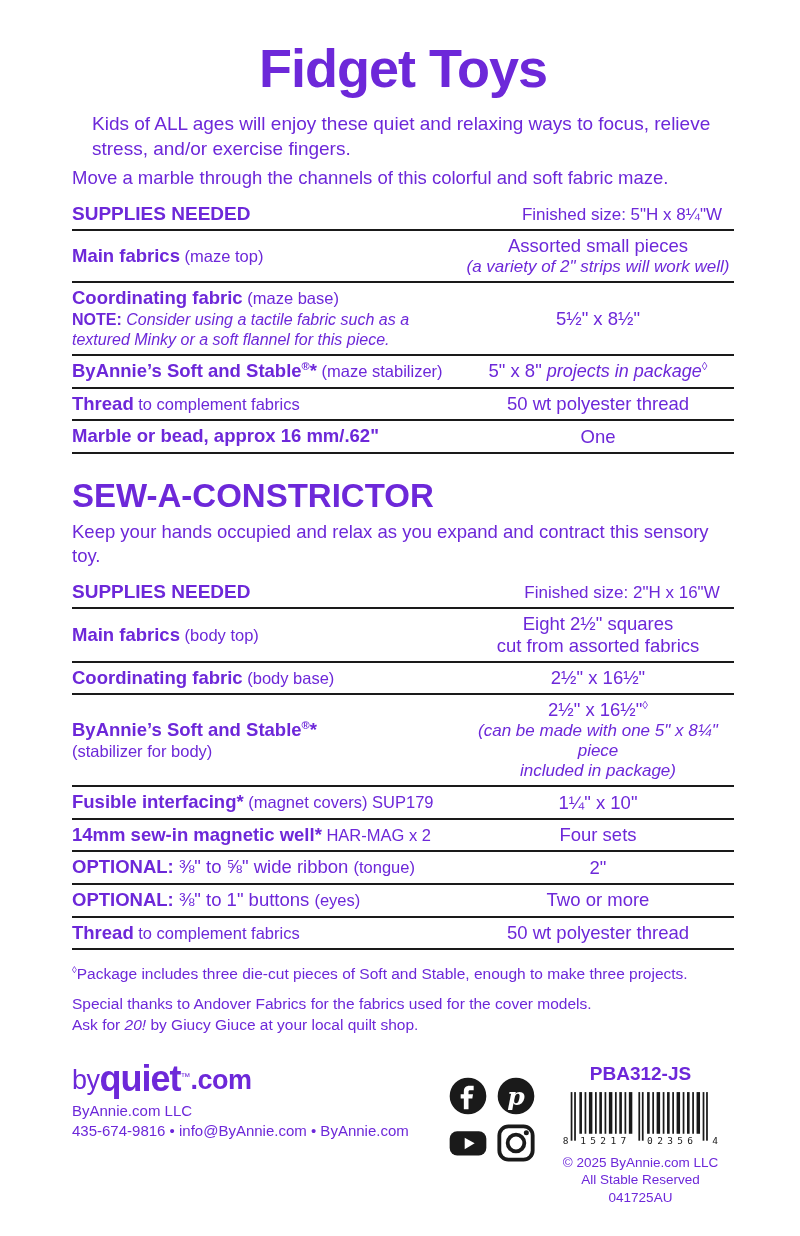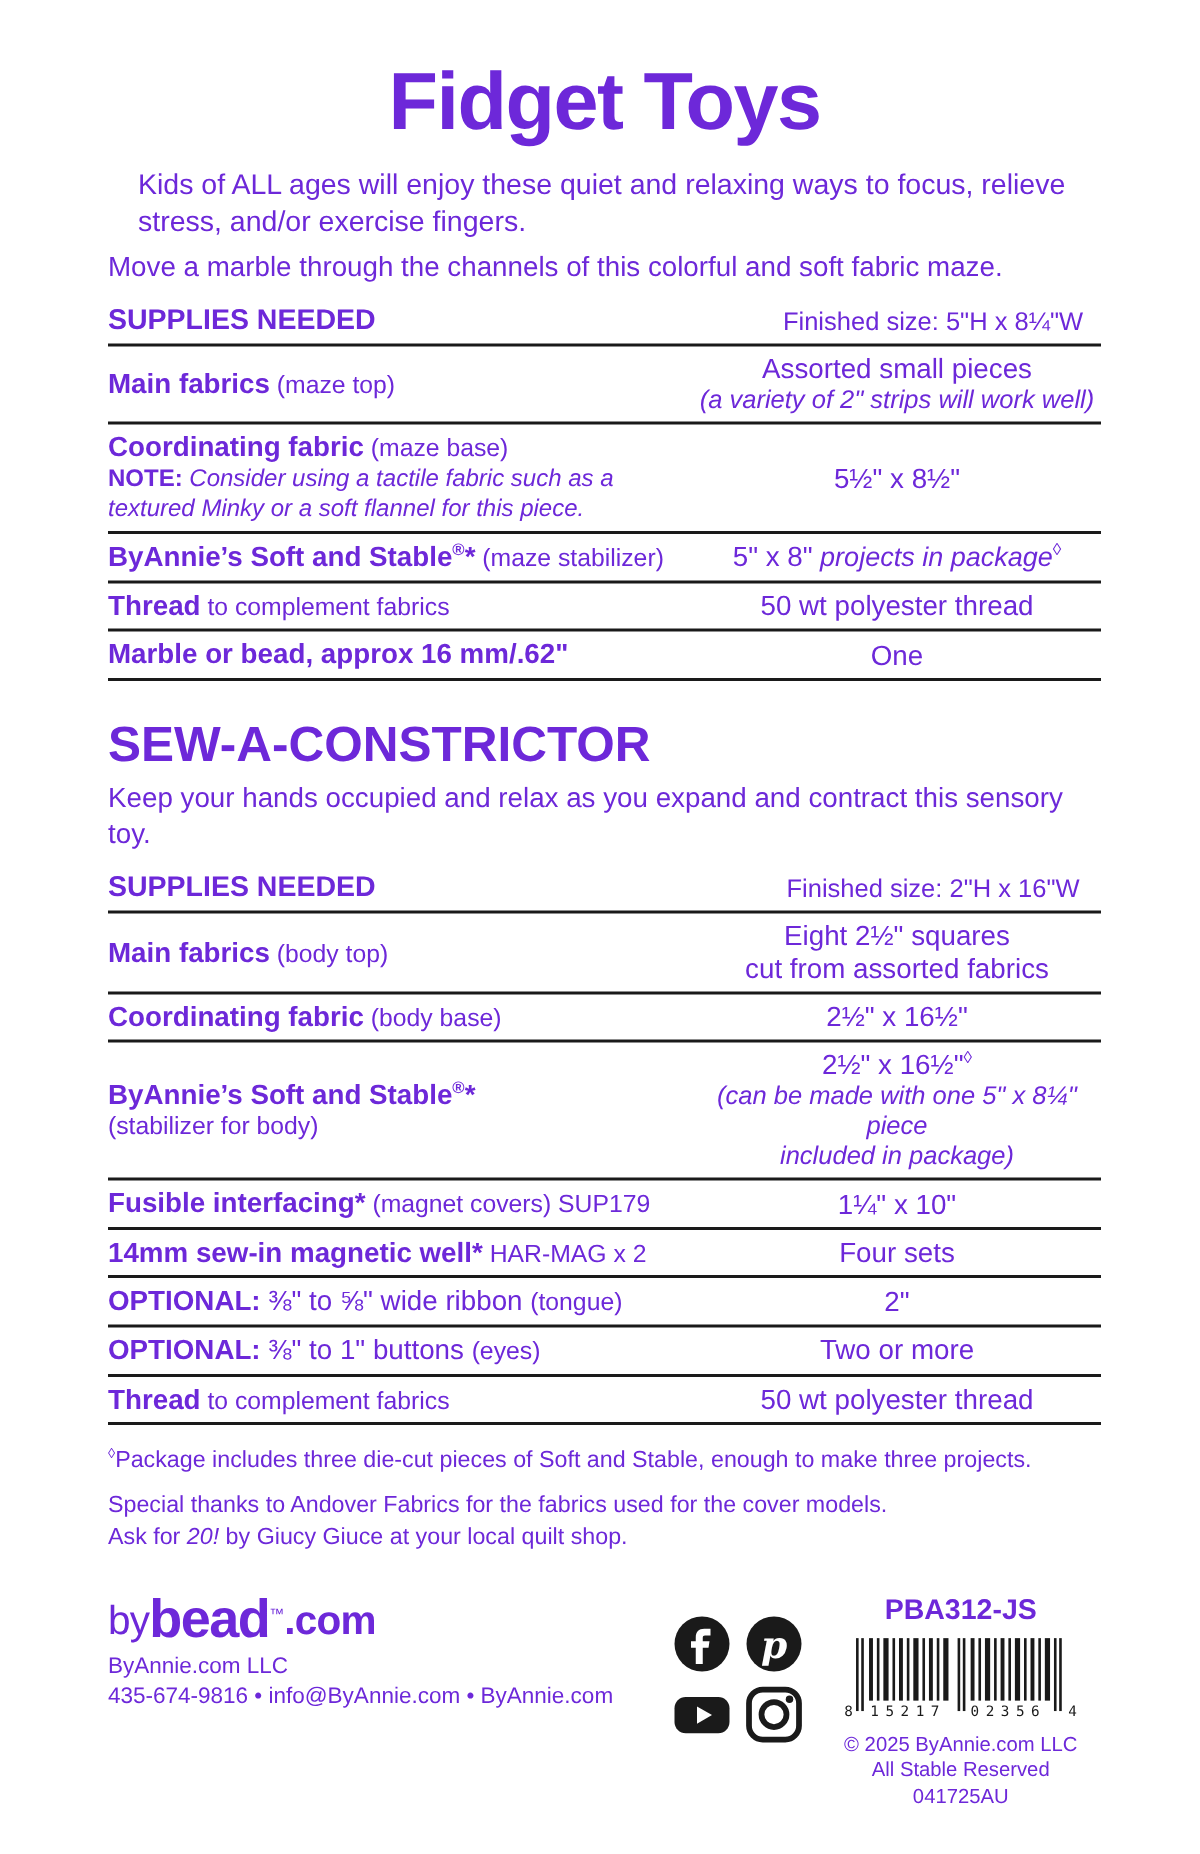--- a/index.html
+++ b/index.html
@@ -192,21 +192,21 @@
   <div class="notes">
     <p class="footnote"><span class="sup">◊</span><span>Package includes three die-cut pieces of Soft and Stable, enough to make three projects.</span></p>
     <p class="thanks"><span>Special thanks to Andover Fabrics for the fabrics used for the cover models.</span><br>
       <span>Ask for </span><span class="it">20!</span><span> by Giucy Giuce at your local quilt shop.</span></p>
   </div>
 
   <div class="footer">
     <div class="footer-left">
       <div class="logo-line">
         <span class="logo-by">by</span>
-          <span class="logo-annie">bead</span>
+          <span class="logo-annie">quiet</span>
           <span class="logo-tm">™</span>
           <span class="logo-com">.com</span>
       </div>
       <div class="addr">
         <div>ByAnnie.com LLC</div>
         <div>435-674-9816 • info@ByAnnie.com • ByAnnie.com</div>
       </div>
     </div>
 
     <div class="footer-social">

